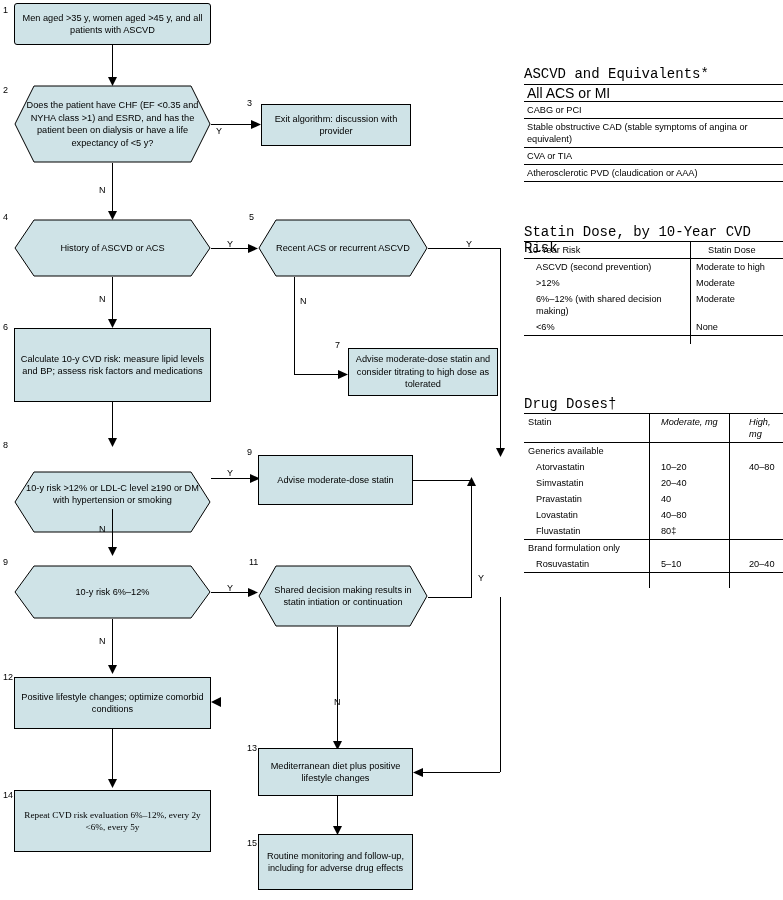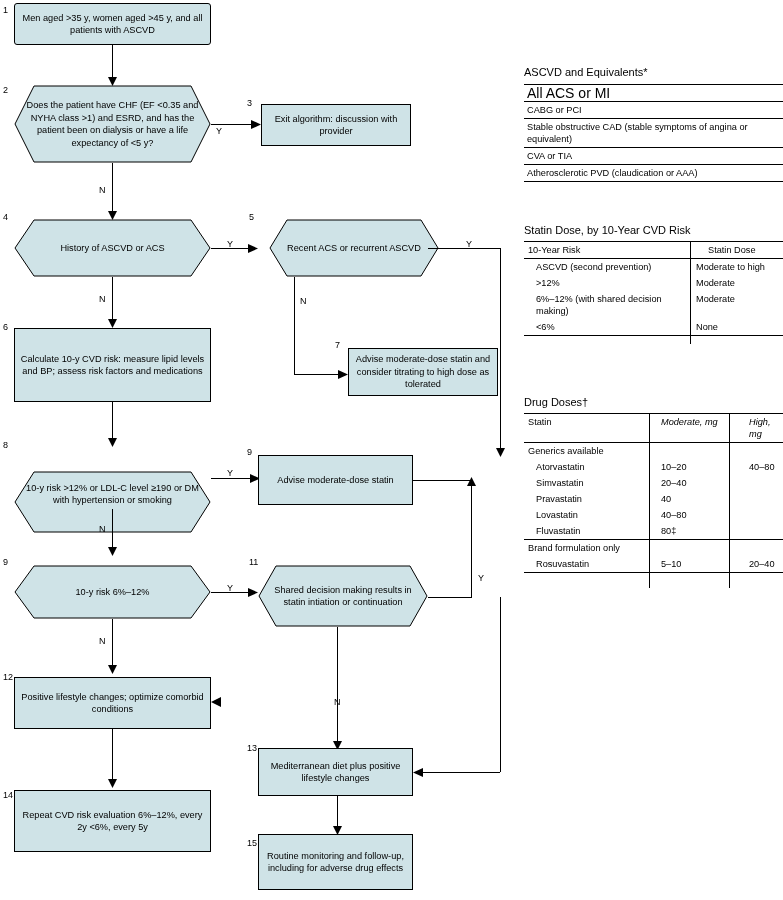--- a/index.html
+++ b/index.html
@@ -11,21 +11,21 @@
   .hexlabel{position:relative;z-index:2;width:100%;text-align:center;font-size:9.2px;line-height:12.5px;}
   .num{position:absolute;font-size:9px;line-height:10px;color:#000;}
   .lbl{position:absolute;font-size:9px;line-height:10px;color:#000;font-family:"Liberation Sans",sans-serif;}
   .line{position:absolute;background:#000;}
   .h{height:1px;}
   .v{width:1px;}
   svg.arrow{position:absolute;overflow:visible;}
   
   .tbl{position:absolute;font-size:9.2px;line-height:12px;border-collapse:collapse;}
   .tbl td{padding:2px 4px;vertical-align:top;}
-  .tcap{position:absolute;font-size:11px;font-weight:normal;}
+  .tcap{position:absolute;font-size:14px;font-weight:normal;font-family:Liberation Mono, monospace;}
   .rule{position:absolute;background:#000;height:1px;}
   .indent{padding-left:12px !important;}
   .ital{font-style:italic;}
 </style>
 </head>
 <body>
 
 <div id="canvas">
 
   <div class="num" style="left:3px;top:5px;">1</div>
@@ -77,21 +77,21 @@
     </svg>
   <div class="lbl" style="left:227px;top:239px;">Y</div>
 
   <div class="line v" style="left:112px;top:277px;height:48px;"></div>
   <svg class="arrow" style="left:107px;top:319px;width:11px;height:9px;">
       <polygon points="5.5,9 1,0 10,0" fill="#000"></polygon>
     </svg>
   <div class="lbl" style="left:99px;top:294px;">N</div>
 
   <div class="num" style="left:249px;top:212px;">5</div>
-  <div class="node hex" style="left:269px;top:219px;width:170px;height:58px;">
+  <div class="node hex" style="left:258px;top:219px;width:170px;height:58px;">
     <svg class="hexinner" viewBox="0 0 170 58" preserveAspectRatio="none">
       <polygon points="18,1 152,1 169,29 152,57 18,57 1,29" fill="#cfe3e7" stroke="#000" stroke-width="1"></polygon>
     </svg>
     <span class="hexlabel">Recent ACS or recurrent ASCVD</span>
   </div>
 
   <div class="line h" style="left:428px;top:248px;width:72px;"></div>
   <div class="line v" style="left:500px;top:248px;height:206px;"></div>
   <svg class="arrow" style="left:495px;top:448px;width:11px;height:9px;">
       <polygon points="5.5,9 1,0 10,0" fill="#000"></polygon>
@@ -214,21 +214,21 @@
   <svg class="arrow" style="left:413px;top:767px;width:10px;height:11px;">
       <polygon points="0,5.5 10,1 10,10" fill="#000"></polygon>
     </svg>
 
   <div class="line v" style="left:337px;top:796px;height:36px;"></div>
   <svg class="arrow" style="left:332px;top:826px;width:11px;height:9px;">
       <polygon points="5.5,9 1,0 10,0" fill="#000"></polygon>
     </svg>
 
   <div class="num" style="left:3px;top:790px;">14</div>
-  <div class="node" style="left:14px;top:790px;width:197px;height:62px;">
+  <div class="node" style="left:14px;top:790px;width:197px;height:62px;font-family:Liberation Serif, serif;">
     <span>Repeat CVD risk evaluation 6%–12%, every 2y &lt;6%, every 5y</span>
   </div>
 
   <div class="num" style="left:247px;top:838px;">15</div>
   <div class="node" style="left:258px;top:834px;width:155px;height:56px;">
     <span>Routine monitoring and follow-up, including for adverse drug effects</span>
   </div>
 
   <div class="tcap" style="left:524px;top:66px;">ASCVD and Equivalents*</div>
   <div class="rule" style="left:524px;top:84px;width:259px;"></div>

